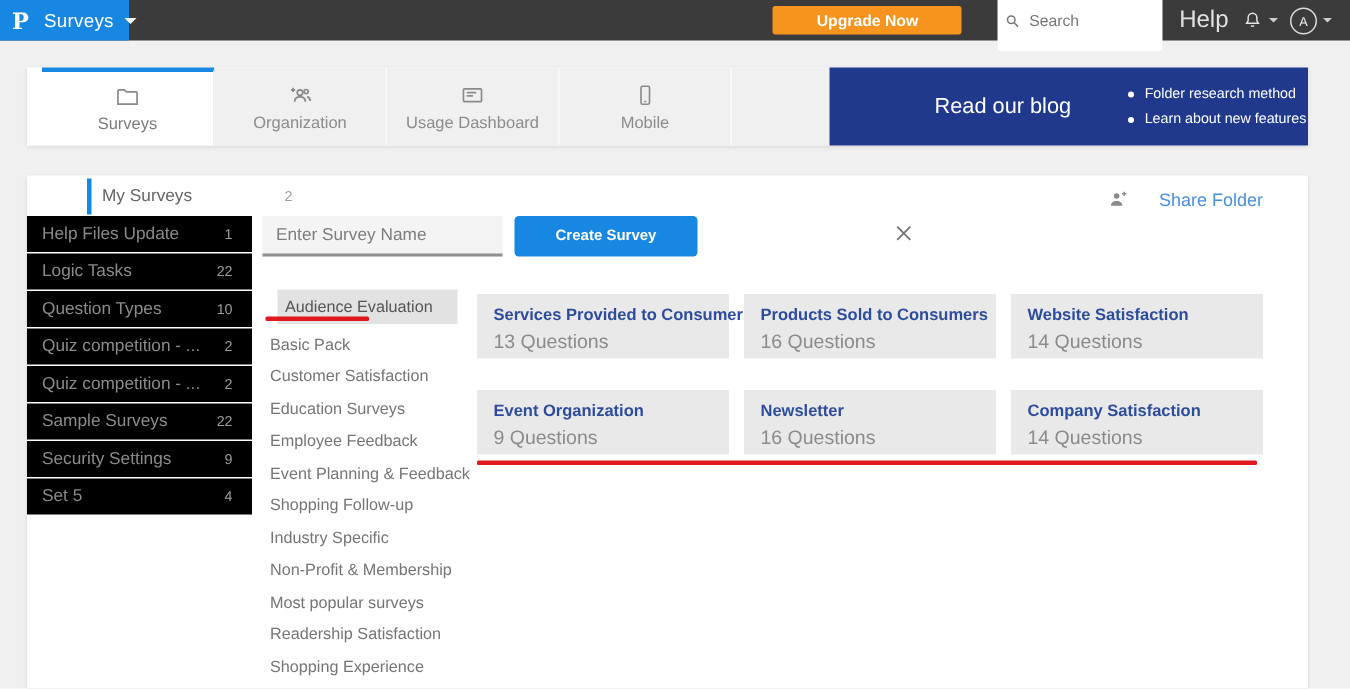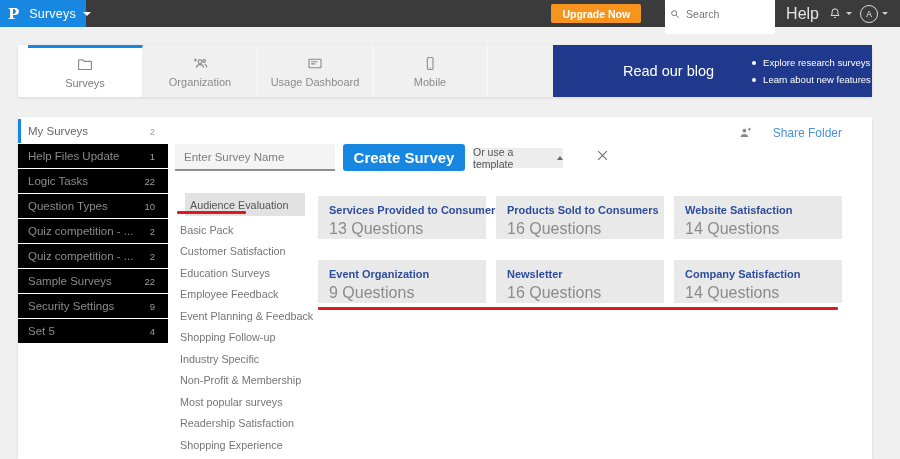--- a/index.html
+++ b/index.html
@@ -23,21 +23,21 @@
   .brand-logo{font-size:15px;font-weight:700;margin-left:8px;font-family:"DejaVu Serif",serif;}
   .brand-app{font-size:12.5px;margin-left:10px;letter-spacing:.2px;}
   .caret-down{
     width:0;height:0;border-left:4px solid transparent;border-right:4px solid transparent;
     border-top:4px solid #fff;margin-left:7px;display:inline-block;
   }
   .caret-down.sm{border-left-width:3px;border-right-width:3px;border-top-width:3px;border-top-color:#cfcfcf;margin-left:4px;}
   .topbar-right{margin-left:auto;display:flex;align-items:center;padding-right:12px;}
   .upgrade-btn{
     background:var(--orange,#f7941e);color:#fff;font-size:10.5px;font-weight:700;
-    border:none;border-radius:2px;height:19px;padding:0 11px;cursor:pointer;
+    border:none;border-radius:2px;height:19px;padding:0 29px;cursor:pointer;
   }
   .searchbox{
     margin-left:24px;width:100px;height:19px;background:#fff;border-radius:2px;
     display:flex;align-items:center;padding:11px 5px;
   }
   .searchbox input{
     border:none;outline:none;width:80px;font-size:10.5px;color:#444;margin-left:4px;
     font-family:"Liberation Sans","DejaVu Sans",sans-serif;background:transparent;
   }
   .help-label{color:#e2e2e2;font-size:16px;margin-left:11px;cursor:pointer;}
@@ -82,35 +82,35 @@
 
   
   .side-item{
     width:150px;height:24px;margin-bottom:1px;background:#000000;
     display:flex;align-items:center;box-sizing:border-box;
     padding:0 13px 0 10px;cursor:pointer;
   }
   .side-item:first-child{margin-top:2px;}
   .side-label{font-size:11.5px;color:#8b8b8b;flex:1 1 auto;white-space:nowrap;overflow:hidden;}
   .side-count{font-size:9.5px;color:#9d9d9d;}
-  .side-item.active{background:#fff;border-left:3px solid var(--brand-blue,#1787e1);padding-left:7px;}
+  .side-item.active{background:#fff;border-left:3px solid var(--brand-blue,#1787e1);padding-left:7px;margin-left:40px;}
   .side-item.active .side-label{color:#666;}
 
   
   .survey-name-input{
     position:absolute;left:157px;top:27px;width:160px;height:27px;box-sizing:border-box;
     background:#f4f4f5;border:none;border-bottom:2px solid #8f8f8f;
     font-size:11.5px;color:#555;padding:0 9px;outline:none;
     font-family:"Liberation Sans","DejaVu Sans",sans-serif;
   }
   .survey-name-input::placeholder{color:#7d7d7d;opacity:1;}
   .create-btn{
     position:absolute;left:325px;top:27px;width:122px;height:27px;
     background:var(--brand-blue,#1787e1);color:#fff;border:none;border-radius:3px;
-    font-size:15px;font-weight:600;cursor:pointer;
+    font-size:10px;font-weight:600;cursor:pointer;
     font-family:"Liberation Sans","DejaVu Sans",sans-serif;
   }
   .template-toggle{
     position:absolute;left:455px;top:31px;width:90px;height:20px;background:#ededee;
     display:flex;align-items:center;justify-content:center;cursor:pointer;
   }
   .template-toggle span{font-size:10.5px;color:#555;}
   .caret-up{
     width:0;height:0;border-left:3.5px solid transparent;border-right:3.5px solid transparent;
     border-bottom:4px solid #666;margin-left:8px;
@@ -127,21 +127,21 @@
 
   
   .card-grid{
     position:absolute;left:300px;top:79px;
     display:grid;grid-template-columns:repeat(3,168px);gap:21px 10px;
   }
   .tcard{
     height:43px;background:#e9e9ea;box-sizing:border-box;padding:8px 11px;cursor:pointer;
   }
   .tcard-title{font-size:11px;font-weight:700;color:var(--card-title,#2d4d9c);white-space:nowrap;}
-  .tcard-sub{font-size:16px;color:#8b8b8b;margin-top:4px;}
+  .tcard-sub{font-size:13px;color:#8b8b8b;margin-top:4px;}
 
   
   .red-line{position:absolute;height:3px;background:var(--annotation-red,#e0191f);border-radius:1px;z-index:5;}
   .red-line.one{left:177px;top:211px;width:69px;}
   .red-line.two{left:318px;top:307px;width:520px;}
 </style>
 </head>
 <body>
 
 <div class="topbar">
@@ -221,21 +221,21 @@
         </svg>
     </span>
     <span class="tab-label">Mobile</span>
   </div>
 
   <div class="tab-fill"></div>
 
   <div class="blog-panel">
     <span class="blog-title">Read our blog</span>
     <span class="blog-bullets">
-      <span class="blog-bullet">Explore research surveys</span>
+      <span class="blog-bullet">Folder research method</span>
       <span class="blog-bullet">Learn about new features</span>
     </span>
   </div>
 </div>
 
 <div class="main-panel">
 
   <div class="share-folder">
     <span>
       <svg width="16" height="14" viewBox="0 0 24 24" fill="#8a8a8a" stroke="none">
@@ -284,24 +284,20 @@
       <div class="side-item">
         <div class="side-label">Set 5</div>
         <div class="side-count">4</div>
       </div>
     </div>
 
   <input class="survey-name-input" placeholder="Enter Survey Name" style="">
 
   <button class="create-btn">Create Survey</button>
 
-  <div class="template-toggle">
-    <span>Or use a template</span>
-    <span class="caret-up"></span>
-  </div>
 
   <div class="close-x">
     <svg width="15" height="15" viewBox="0 0 24 24" fill="none" stroke="#6f6f6f" stroke-width="1.8">
         <path d="M5 5l14 14M19 5L5 19"></path>
       </svg>
   </div>
 
   <div class="cat-list">
       <div class="cat-item selected">Audience Evaluation</div>
       <div class="cat-item">Basic Pack</div>

